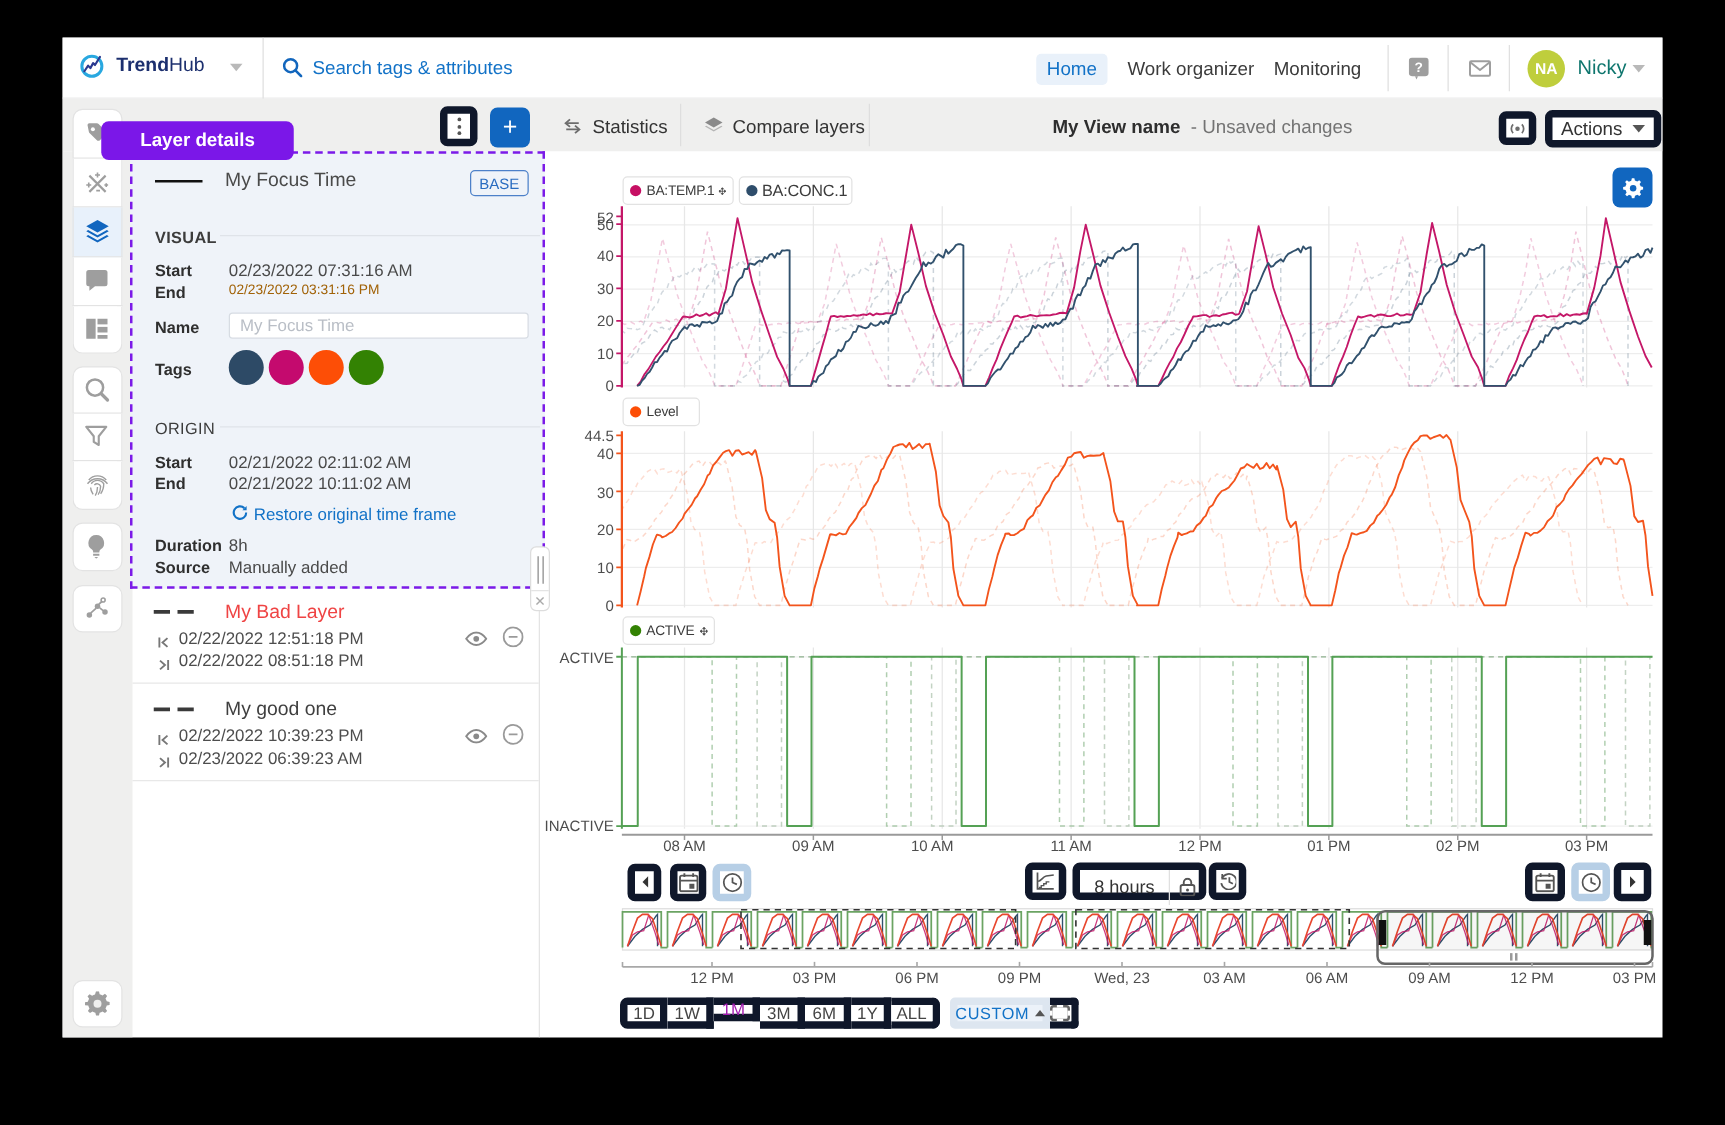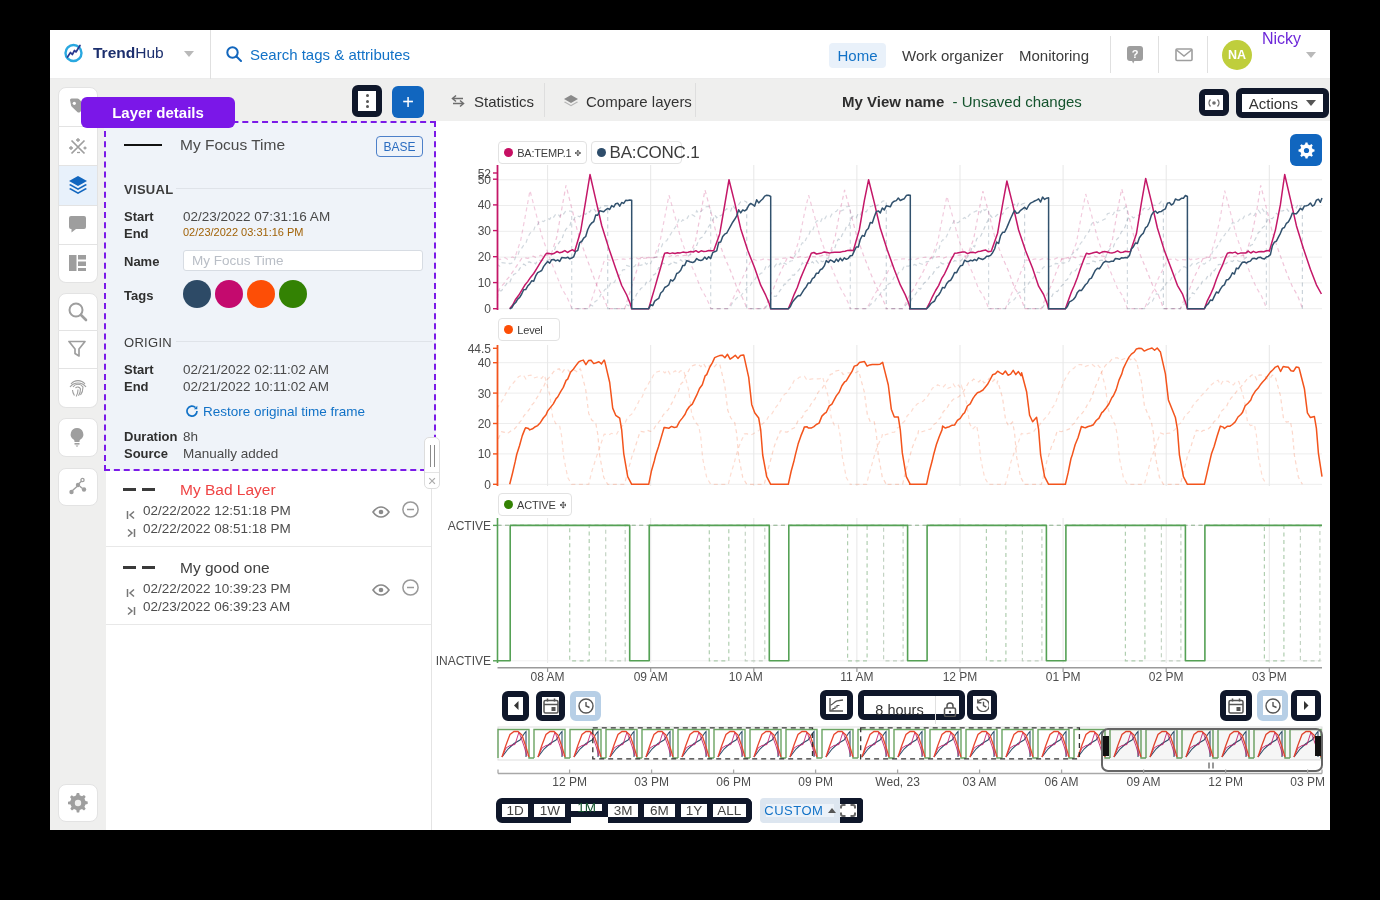--- a/index.html
+++ b/index.html
@@ -31,21 +31,21 @@
           <path d="M5 15 l2.4 0 l-1.2 2.6 Z" fill="#9e9e9e"></path>
           <text x="8" y="11.5" font-size="11" font-weight="bold" fill="#fff" text-anchor="middle" font-family="Liberation Sans">?</text>
         </svg></div>
       <div class="vline" style="left:1108px;top:6px;height:37px"></div>
       <div class="abs" style="left:1125px;top:18px"><svg width="18" height="14" viewBox="0 0 18 14" style="">
           <rect x="1" y="1" width="16" height="11.5" rx="1" fill="none" stroke="#9e9e9e" stroke-width="1.6"></rect>
           <path d="M1.5 2 L9 8 L16.5 2" fill="none" stroke="#9e9e9e" stroke-width="1.6"></path>
         </svg></div>
       <div class="vline" style="left:1157px;top:6px;height:37px"></div>
       <div class="abs" style="left:1172px;top:10px;width:30px;height:30px;border-radius:50%;background:#bfce3c;color:#fff;font-size:12.5px;font-weight:bold;display:flex;align-items:center;justify-content:center">NA</div>
-      <div class="abs" style="left:1212px;top:0;font-size:16px;color:#6d28d9">Nicky</div>
+      <div class="abs" style="left:1212px;top:16px;font-size:16px;color:#0f766e">Nicky</div>
       <div class="abs" style="left:1256px;top:22px;width:0;height:0;border-left:5px solid transparent;border-right:5px solid transparent;border-top:6px solid #b9b9b9"></div>
     </div>
     <div class="abs" style="left:0;top:49px;width:1280px;height:42px;background:#efefee"></div>
     <div class="btn" style="left:302px;top:55px;width:30px;height:32px">
       <div style="display:flex;flex-direction:column;gap:2.5px">
         <i style="width:3px;height:3px;border-radius:50%;background:#555"></i>
         <i style="width:3px;height:3px;border-radius:50%;background:#555"></i>
         <i style="width:3px;height:3px;border-radius:50%;background:#555"></i>
       </div>
     </div>
@@ -56,21 +56,21 @@
         <path d="M11 6.5 L14.5 9.5 L11 12.5" fill="none" stroke="#6d6d6d" stroke-width="1.5"></path>
       </svg></div>
     <div class="abs" style="left:424px;top:63px;font-size:15px;color:#333">Statistics</div>
     <div class="vline" style="left:494px;top:53px;height:34px;background:#dedede"></div>
     <div class="abs" style="left:513px;top:63px"><svg width="16" height="13" viewBox="0 0 16 13" style="">
         <path d="M8 1 L15 5 L8 9 L1 5 Z" fill="#8a8a8a"></path>
         <path d="M2 7.5 L8 11 L14 7.5 L15 8.2 L8 12.2 L1 8.2 Z" fill="#b5b5b5"></path>
       </svg></div>
     <div class="abs" style="left:536px;top:63px;font-size:15px;color:#333">Compare layers</div>
     <div class="vline" style="left:645px;top:53px;height:34px;background:#dedede"></div>
-    <div class="abs" style="left:792px;top:63px;font-size:15px;color:#2e2e2e"><b>My View name</b><span style="color:#14532d">&nbsp; - Unsaved changes</span></div>
+    <div class="abs" style="left:792px;top:63px;font-size:15px;color:#2e2e2e"><b>My View name</b><span style="color:#737373">&nbsp; - Unsaved changes</span></div>
     <div class="btn" style="left:1149px;top:59px;width:30px;height:27px">
       <svg width="16" height="12" viewBox="0 0 16 12" style="">
         <circle cx="8" cy="6" r="1.8" fill="#6d6d6d"></circle>
         <path d="M4.5 2.5 a5 5 0 0 0 0 7 M11.5 2.5 a5 5 0 0 1 0 7" fill="none" stroke="#6d6d6d" stroke-width="1.4"></path>
       </svg>
     </div>
     <div class="btn" style="left:1186px;top:58px;width:93px;height:30px;font-size:15px;color:#333">Actions&nbsp;&nbsp;<span style="width:0;height:0;border-left:5px solid transparent;border-right:5px solid transparent;border-top:6px solid #555;display:inline-block"></span></div>
     <div class="abs" style="left:0;top:91px;width:56px;height:709px;background:#efefee"></div>
     <div class="vline" style="left:381px;top:91px;height:709px;background:#e4e4e4"></div>
     <div class="icnbtn" style="top:57px;height:39.5px;background:#fff;border:1px solid #e3e3e3;border-top-left-radius:8px;border-top-right-radius:8px">
@@ -254,21 +254,21 @@
           <path d="M5 1.1 L5 8.9 M1.1 5 L8.9 5" fill="none"></path>
           <path d="M5 0 l1.6 2 h-3.2 Z"></path>
           <path d="M5 10 l1.6 -2 h-3.2 Z"></path>
           <path d="M0 5 l2 -1.6 v3.2 Z"></path>
           <path d="M10 5 l-2 -1.6 v3.2 Z"></path>
         </g>
       </svg>
     </div>
     <div class="abs" style="left:540.6px;top:111.2px;width:91px;height:23px;background:#fff;border:1px solid #e2e2e2;border-radius:4px;display:flex;align-items:center;padding:0 5px;z-index:5;box-sizing:border-box">
 <span style="width:9px;height:9px;border-radius:50%;background:#2e4d6b;margin-right:4px;flex:none"></span>
-<span style="font-size:17px;color:#3c3c3c;margin-right:12px;white-space:nowrap;letter-spacing:-0.2px">BA:CONC.1</span>
+<span style="font-size:13px;color:#3c3c3c;margin-right:12px;white-space:nowrap;letter-spacing:-0.2px">BA:CONC.1</span>
 <svg width="10" height="10" viewBox="0 0 10 10" style="">
         <g stroke="#4a4a4a" stroke-width="1.1" fill="#4a4a4a">
           <path d="M5 1.1 L5 8.9 M1.1 5 L8.9 5" fill="none"></path>
           <path d="M5 0 l1.6 2 h-3.2 Z"></path>
           <path d="M5 10 l1.6 -2 h-3.2 Z"></path>
           <path d="M0 5 l2 -1.6 v3.2 Z"></path>
           <path d="M10 5 l-2 -1.6 v3.2 Z"></path>
         </g>
       </svg>
     </div>
@@ -491,21 +491,21 @@
         <path d="M8 4 V8 L11.5 9.5" fill="none" stroke="#555" stroke-width="1.4"></path>
       </svg>
     </div>
     <div class="btn" style="left:1241px;top:660px;width:30px;height:31px;">
       <svg width="8" height="11" viewBox="0 0 8 11" style="">
         <path d="M2 1 L6.5 5.5 L2 10 Z" fill="#333"></path>
       </svg>
     </div>
     <div class="btn" style="left:446.2px;top:768px;width:38.10000000000002px;height:25px;border-radius:6px 0 0 6px;font-size:13.5px;color:#444">1D</div>
     <div class="btn" style="left:484.3px;top:768px;width:36.99999999999994px;height:25px;border-radius:0;border-left:none;font-size:13.5px;color:#444">1W</div>
-    <div class="btn" style="left:521.3px;top:768px;width:36.90000000000009px;height:19px;border-radius:0;border-left:none;font-size:13.5px;color:#14532d">1M</div>
+    <div class="btn" style="left:521.3px;top:768px;width:36.90000000000009px;height:19px;border-radius:0;border-left:none;font-size:13.5px;color:#a21caf">1M</div>
     <div class="btn" style="left:558.2px;top:768px;width:35.69999999999993px;height:25px;border-radius:0;border-left:none;font-size:13.5px;color:#444">3M</div>
     <div class="btn" style="left:593.9px;top:768px;width:37.0px;height:25px;border-radius:0;border-left:none;font-size:13.5px;color:#444">6M</div>
     <div class="btn" style="left:630.9px;top:768px;width:32.0px;height:25px;border-radius:0;border-left:none;font-size:13.5px;color:#444">1Y</div>
     <div class="btn" style="left:662.9px;top:768px;width:38.80000000000007px;height:25px;border-radius:0 6px 6px 0;border-left:none;font-size:13.5px;color:#444">ALL</div>
     <div class="btn" style="left:709.9px;top:768px;width:80px;height:25px;background:#ecf2f9;border-color:#dde6f0;border-radius:4px 0 0 4px;font-size:13px;color:#1272c7;letter-spacing:.5px">CUSTOM&nbsp;<span style="width:0;height:0;border-left:4.5px solid transparent;border-right:4.5px solid transparent;border-bottom:5.5px solid #555;display:inline-block"></span></div>
     <div class="btn" style="left:789.9px;top:768px;width:23px;height:25px;border-left:none;border-radius:0 4px 4px 0">
       <svg width="16" height="13" viewBox="0 0 16 13" style="">
         <rect x="1" y="1" width="14" height="11" rx="2" fill="none" stroke="#666" stroke-width="2"></rect>
         <rect x="5.5" y="0" width="5" height="2" fill="#fff"></rect>
         <rect x="5.5" y="11" width="5" height="2" fill="#fff"></rect>

